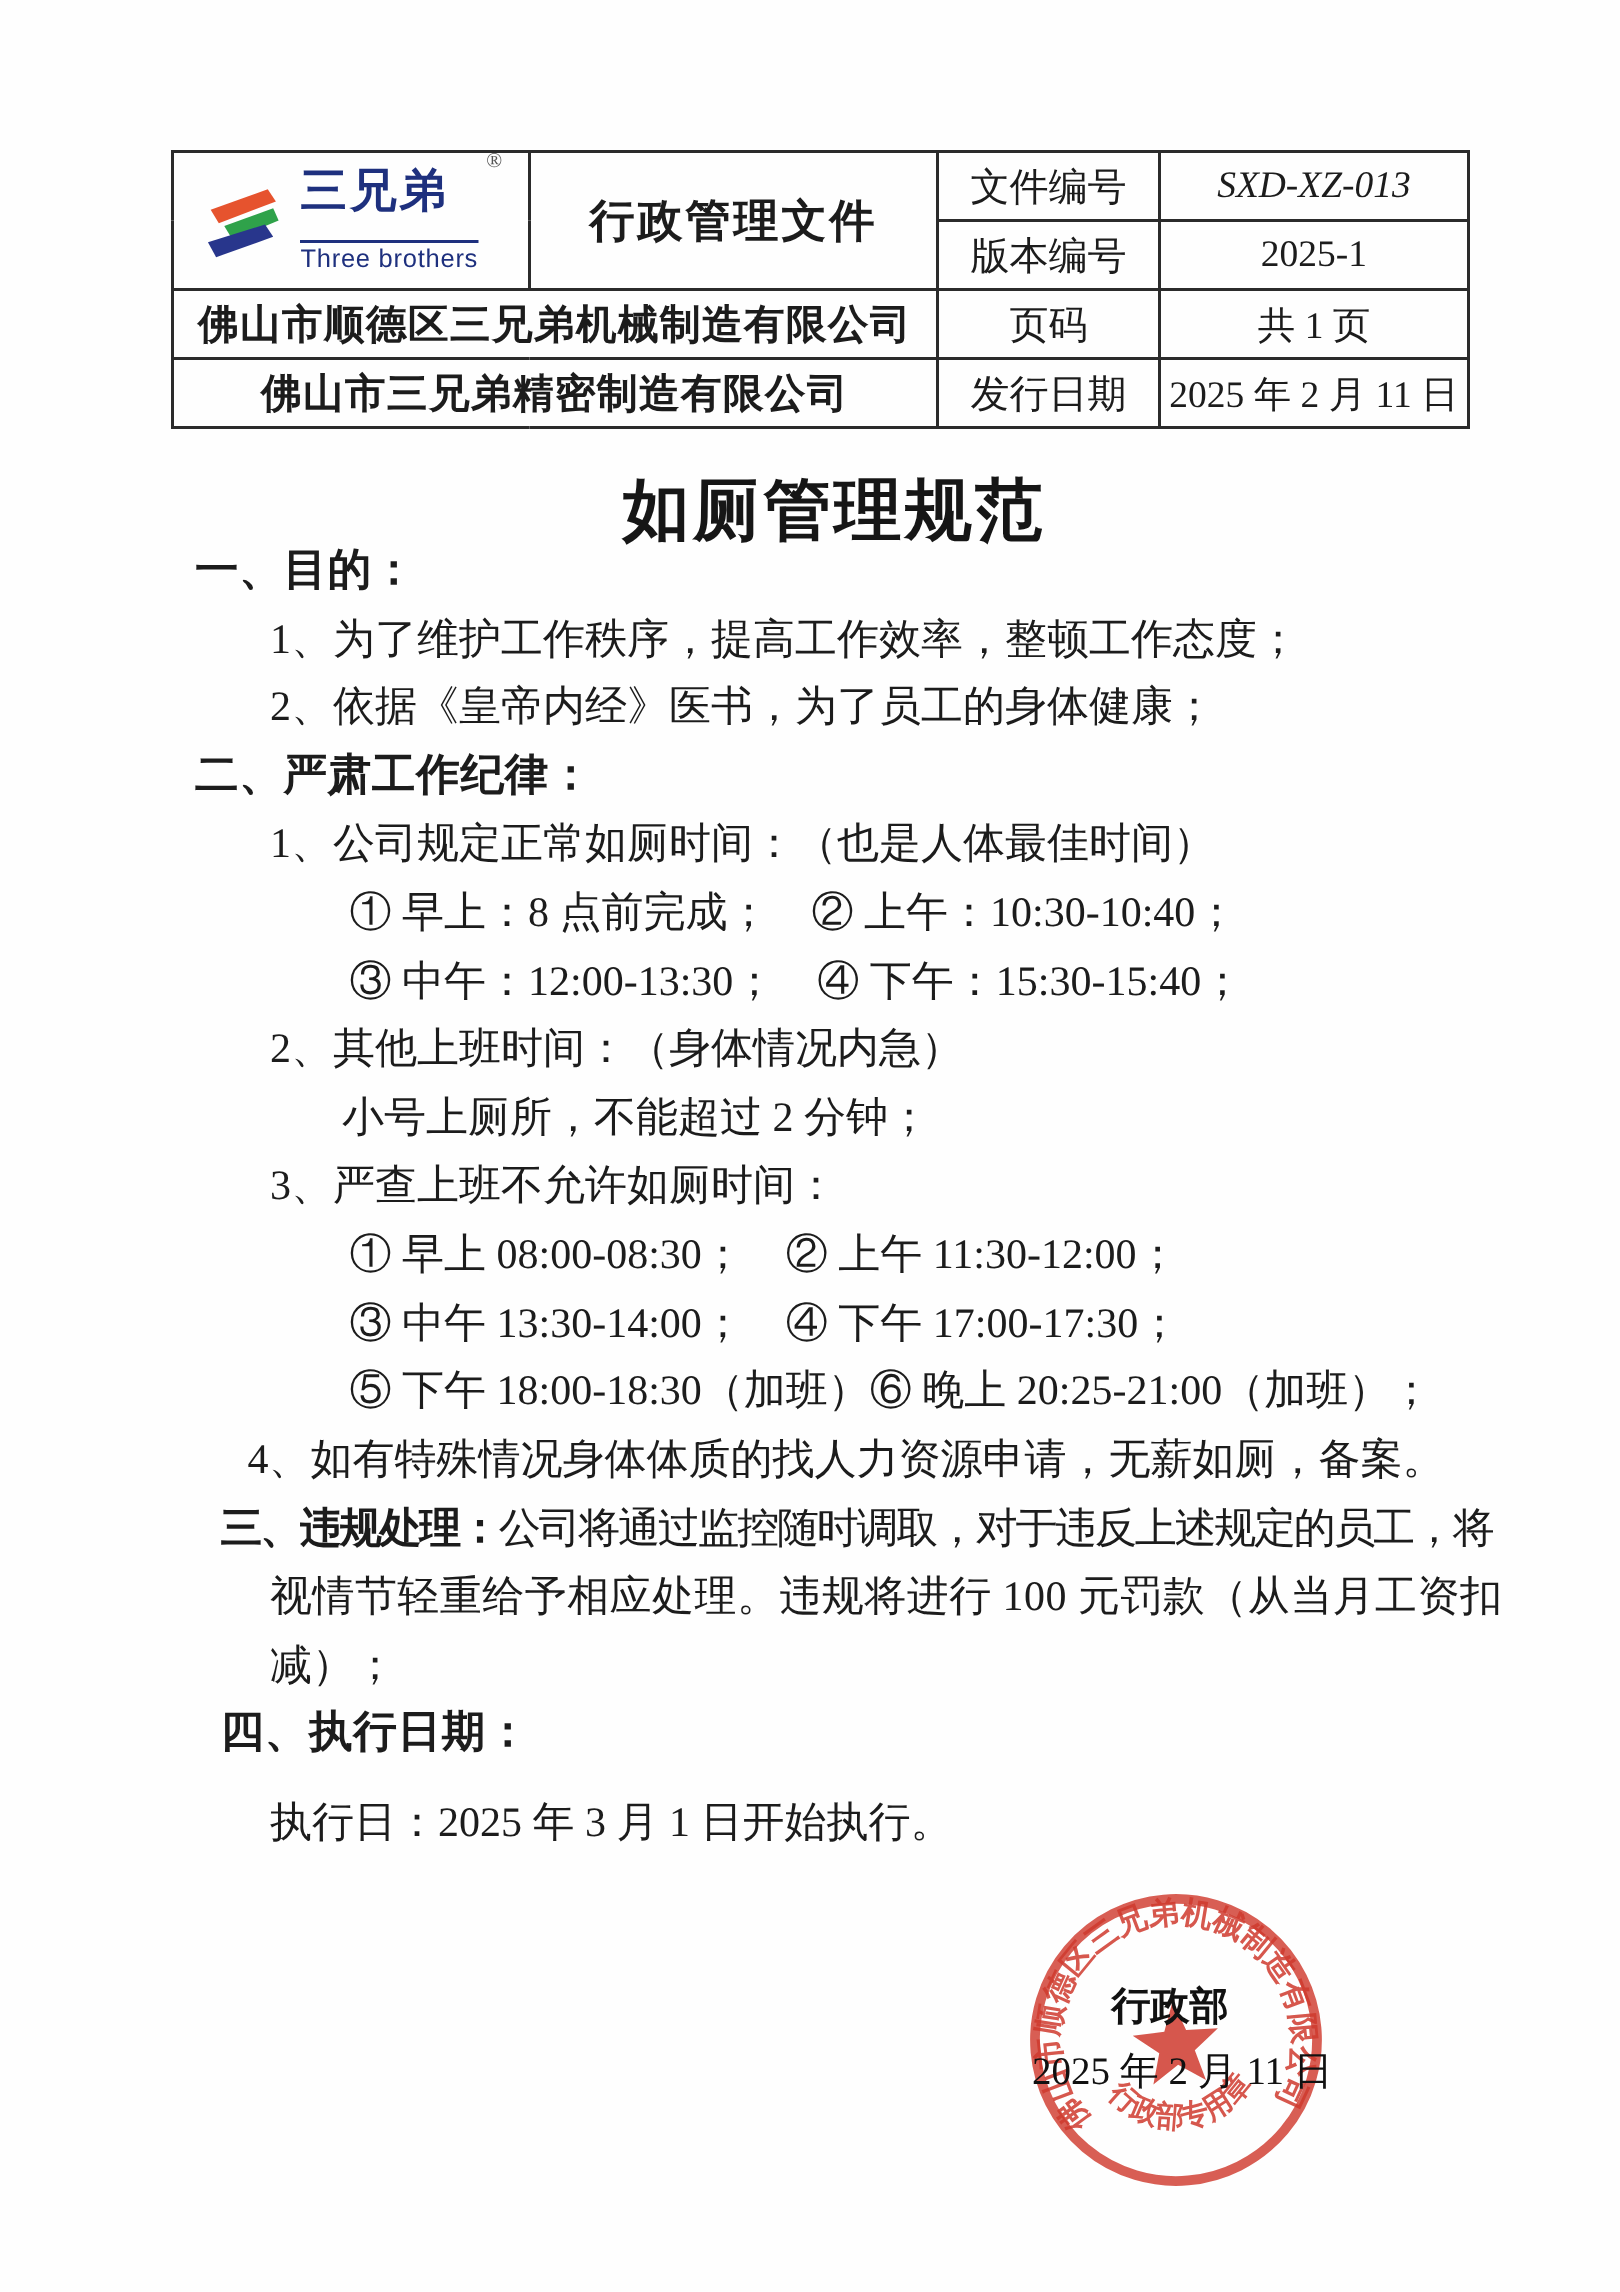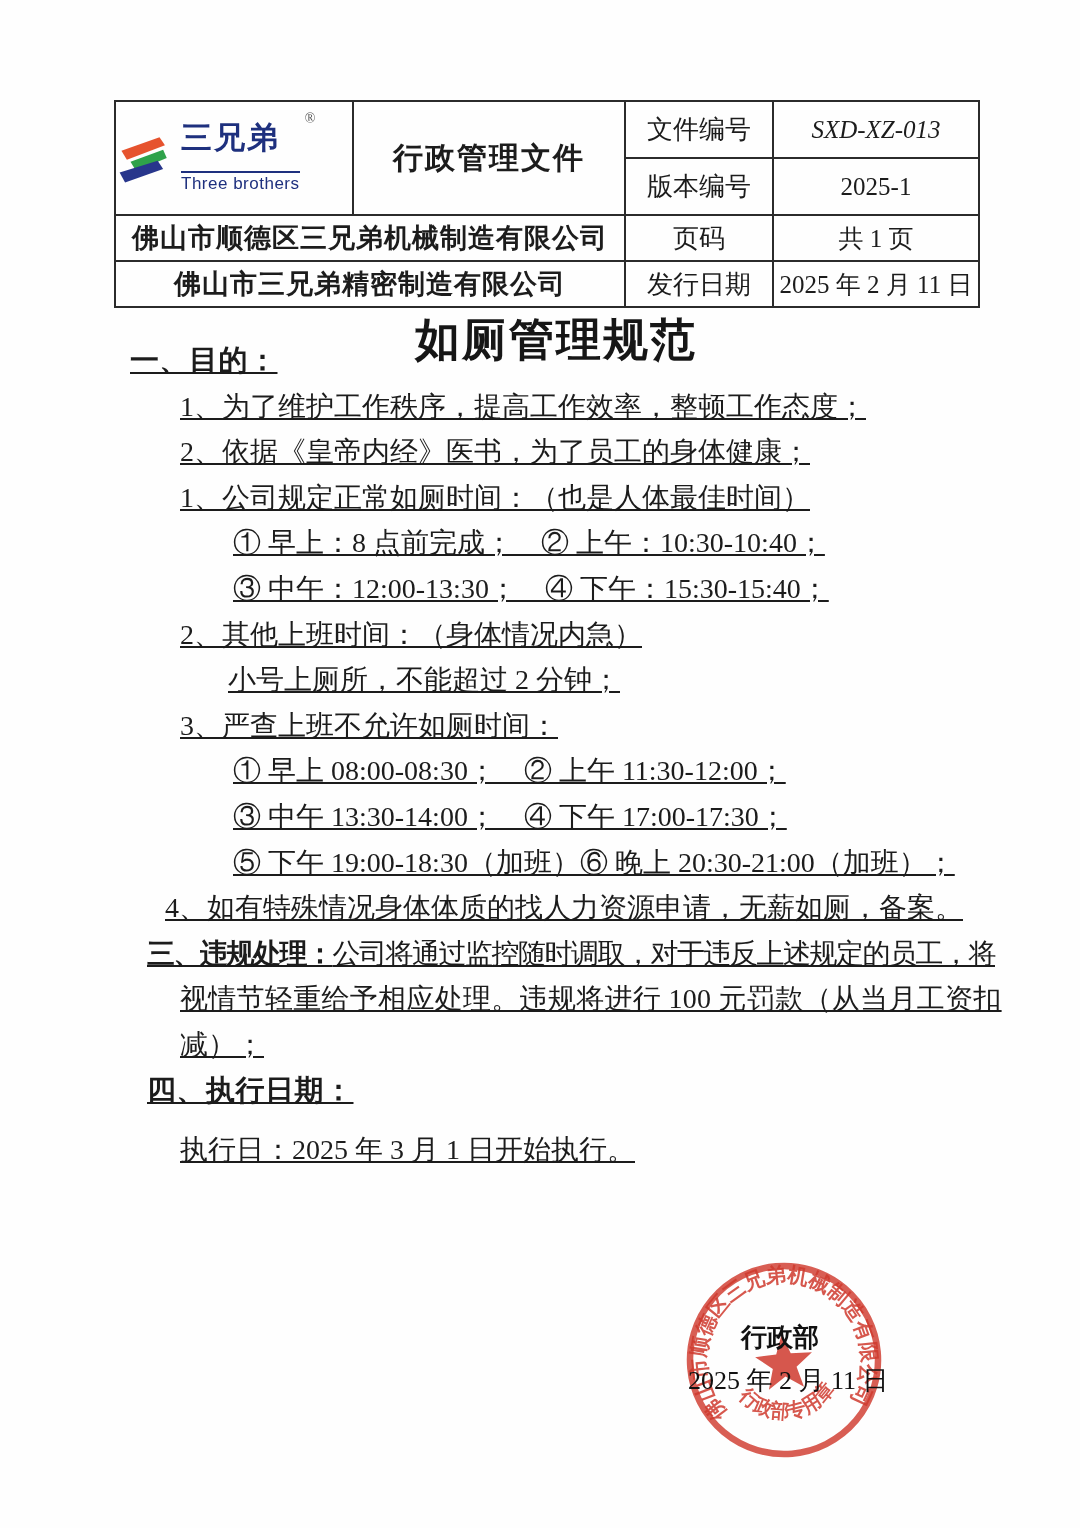--- a/index.html
+++ b/index.html
@@ -26,21 +26,21 @@
     font-family:"Liberation Sans","DejaVu Sans",sans-serif;
     font-weight:700;font-size:30px;letter-spacing:2px;border-radius:21px;
   }
   .label-cell{font-size:26px;}
   .value-cell{font-size:25px;}
   .company-cell{
     font-family:"Liberation Sans","DejaVu Sans",sans-serif;
     font-weight:700;font-size:27px;letter-spacing:1px;
   }
   
-  .logo{display:flex;align-items:center;gap:7px;height:112px;}
+  .logo{display:flex;align-items:center;justify-content:center;gap:7px;height:88px;}
   .logo-mark{width:58px;height:54px;flex:0 0 auto;}
   .logo-text{text-align:left;position:relative;padding-right:14px;}
   .logo-cn{
     font-family:"Liberation Sans","DejaVu Sans",sans-serif;
     font-weight:700;font-size:31px;line-height:30px;color:#1e307e;letter-spacing:2px;
   }
   .logo-reg{
     position:absolute;top:-12px;right:-2px;font-size:14px;font-weight:400;color:#555;
   }
   .logo-en{
@@ -48,21 +48,21 @@
     font-size:17px;color:#1e307e;letter-spacing:0.5px;margin-top:18px;
     border-top:2px solid #1e307e;padding-top:1px;
   }
   
   .doc-title{
     position:absolute;left:0;top:294px;width:1080px;margin:16px;
     text-align:center;font-size:45px;font-weight:700;letter-spacing:2px;
     font-family:"Liberation Serif","DejaVu Serif",serif;color:#161616;
   }
   
-  .body-text{position:absolute;left:130px;top:338px;width:828px;text-decoration:underline;}
+  .body-text{position:absolute;left:130px;top:358px;width:828px;}
   .ln{height:45.6px;line-height:45.6px;font-size:28px;white-space:nowrap;}
   .sec-head{
     font-family:"Liberation Sans","DejaVu Sans",sans-serif;
     font-weight:700;font-size:29px;letter-spacing:0.5px;
   }
   .inline-head{
     font-family:"Liberation Sans","DejaVu Sans",sans-serif;
     font-weight:700;font-size:28px;
   }
   .ind-s{padding-left:17px;}   
@@ -129,29 +129,30 @@
   </tbody>
     </table>
 
   <h1 class="doc-title">如厕管理规范</h1>
 
   <div class="body-text">
     <div class="ln sec-head">一、目的：</div>
     <div class="ln ind1">1、为了维护工作秩序，提高工作效率，整顿工作态度；</div>
     <div class="ln ind1">2、依据《皇帝内经》医书，为了员工的身体健康；</div>
 
+    <div class="ln sec-head">二、严肃工作纪律：</div>
     <div class="ln ind1">1、公司规定正常如厕时间：（也是人体最佳时间）</div>
     <div class="ln ind2">① 早上：8 点前完成；　② 上午：10:30-10:40；</div>
     <div class="ln ind2">③ 中午：12:00-13:30；　④ 下午：15:30-15:40；</div>
     <div class="ln ind1">2、其他上班时间：（身体情况内急）</div>
     <div class="ln ind2c">小号上厕所，不能超过 2 分钟；</div>
     <div class="ln ind1">3、严查上班不允许如厕时间：</div>
     <div class="ln ind2">① 早上 08:00-08:30；　② 上午 11:30-12:00；</div>
     <div class="ln ind2">③ 中午 13:30-14:00；　④ 下午 17:00-17:30；</div>
-    <div class="ln ind2">⑤ 下午 19:00-18:30（加班）⑥ 晚上 20:30-21:00（加班）；</div>
+    <div class="ln ind2">⑤ 下午 18:00-18:30（加班）⑥ 晚上 20:25-21:00（加班）；</div>
     <div class="ln ind1b">4、如有特殊情况身体体质的找人力资源申请，无薪如厕，备案。</div>
 
     <div class="ln ind-s fit"><span class="inline-head">三、违规处理：</span><span>公司将通过监控随时调取，对于违反上述规定的员工，将</span></div>
     <div class="ln ind1 wide">视情节轻重给予相应处理。违规将进行 100 元罚款（从当月工资扣</div>
     <div class="ln ind1">减）；</div>
 
     <div class="ln ind-s sec-head">四、执行日期：</div>
     <div class="ln ind1 gap-top">执行日：2025 年 3 月 1 日开始执行。</div>
   </div>
 

